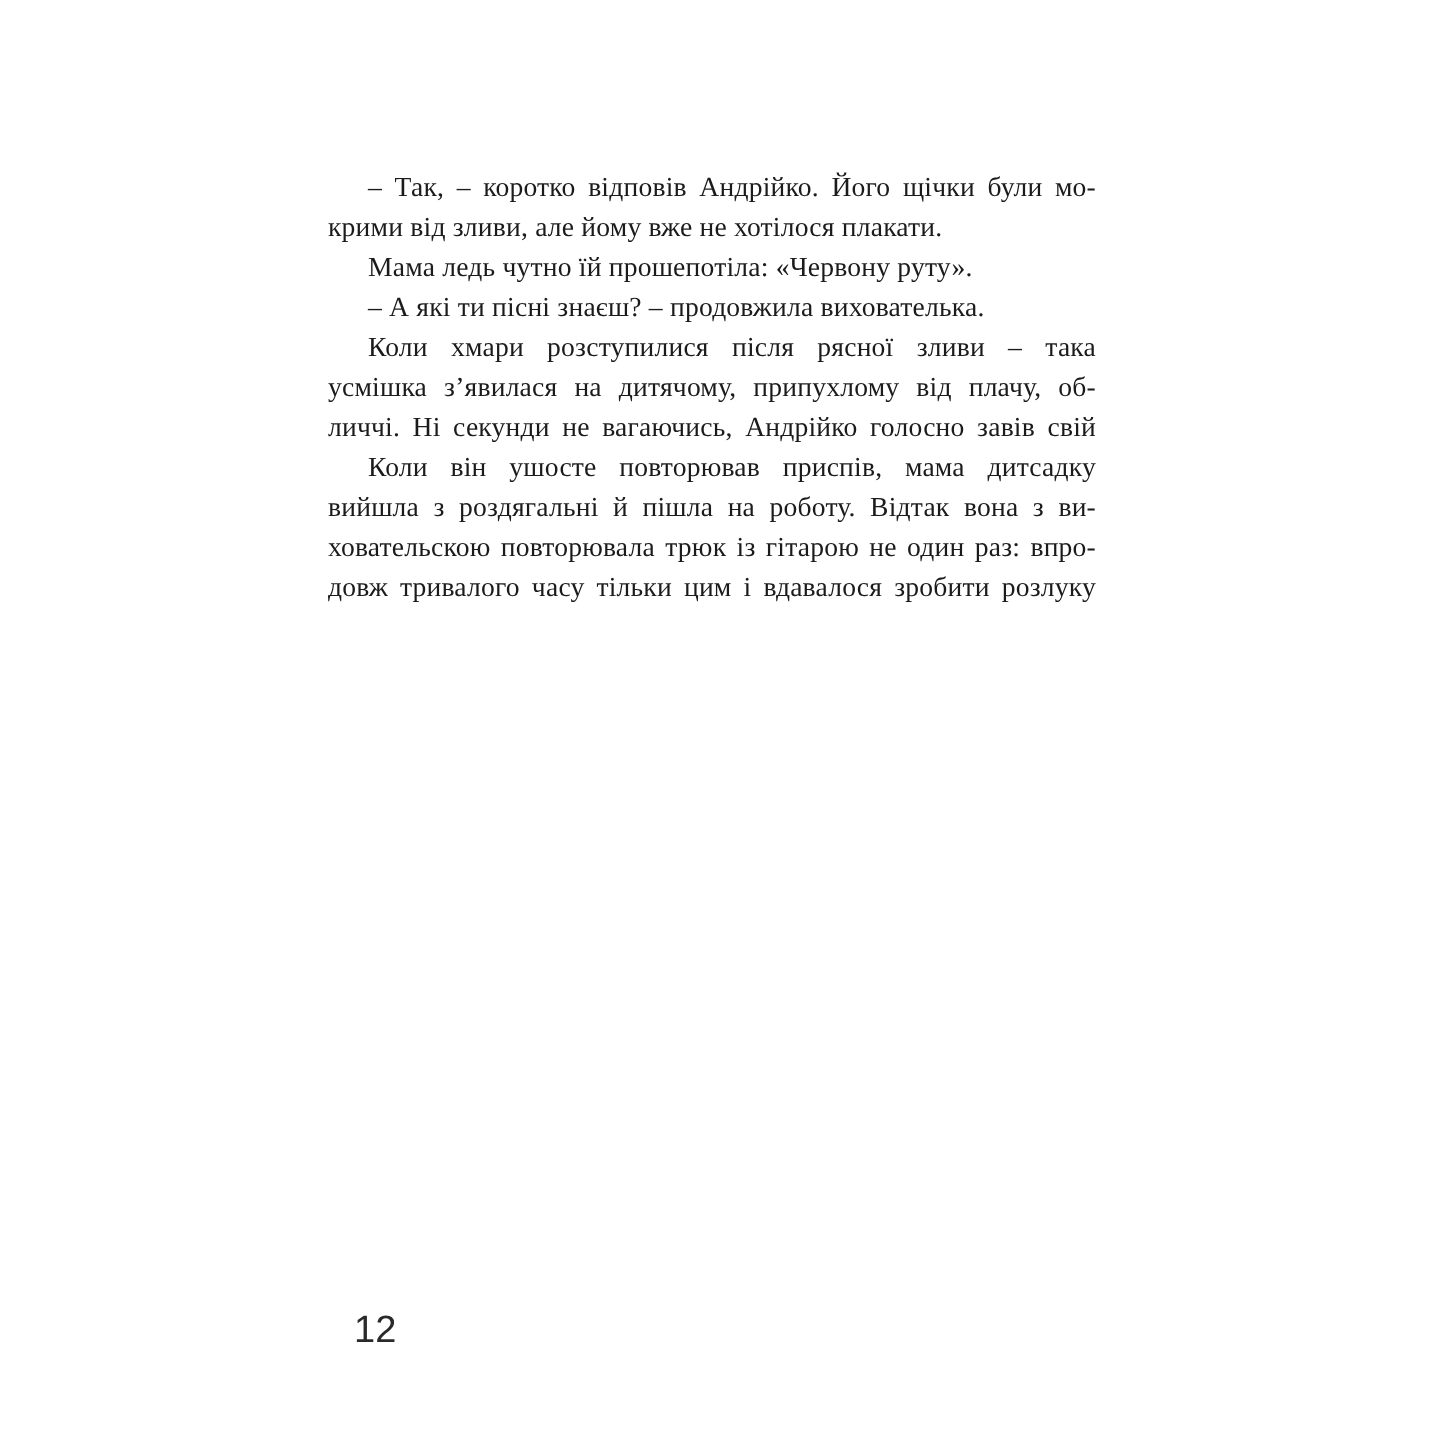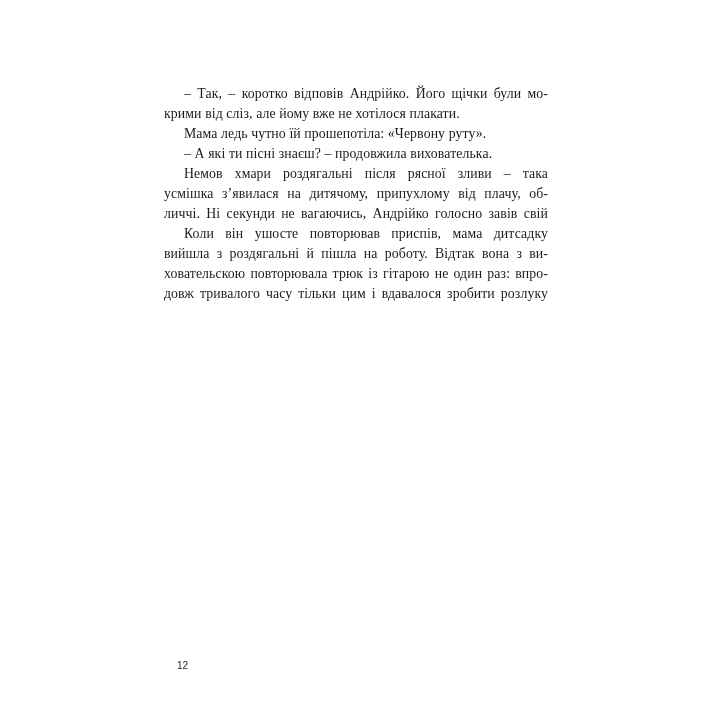--- a/index.html
+++ b/index.html
@@ -34,35 +34,35 @@
     text-indent: 20px;
   }
   .line.last {
     text-align-last: left;
   }
   .page-number {
     position: absolute;
     left: 177px;
     top: 646px;
     font-family: "Liberation Sans", sans-serif;
-    font-size: 10px;
+    font-size: 19px;
     line-height: 16px;
     color: #2a2a2a;
   }
 </style>
 </head>
 <body>
 
 <div class="page">
   <div class="text-block">
       <div class="line first">– Так, – коротко відповів Андрійко. Його щічки були мо-</div>
-      <div class="line last">крими від сліз, але йому вже не хотілося плакати.</div>
+      <div class="line last">крими від зливи, але йому вже не хотілося плакати.</div>
       <div class="line first last">Мама ледь чутно їй прошепотіла: «Червону руту».</div>
       <div class="line first last">– А які ти пісні знаєш? – продовжила вихователька.</div>
-      <div class="line first">Немов хмари роздягальні після рясної зливи – така</div>
+      <div class="line first">Коли хмари розступилися після рясної зливи – така</div>
       <div class="line">усмішка з’явилася на дитячому, припухлому від плачу, об-</div>
       <div class="line">личчі. Ні секунди не вагаючись, Андрійко голосно завів свій</div>
       <div class="line first">Коли він ушосте повторював приспів, мама дитсадку</div>
       <div class="line">вийшла з роздягальні й пішла на роботу. Відтак вона з ви-</div>
       <div class="line">ховательскою повторювала трюк із гітарою не один раз: впро-</div>
       <div class="line">довж тривалого часу тільки цим і вдавалося зробити розлуку</div>
     </div>
   <div class="page-number">12</div>
 </div>
 

